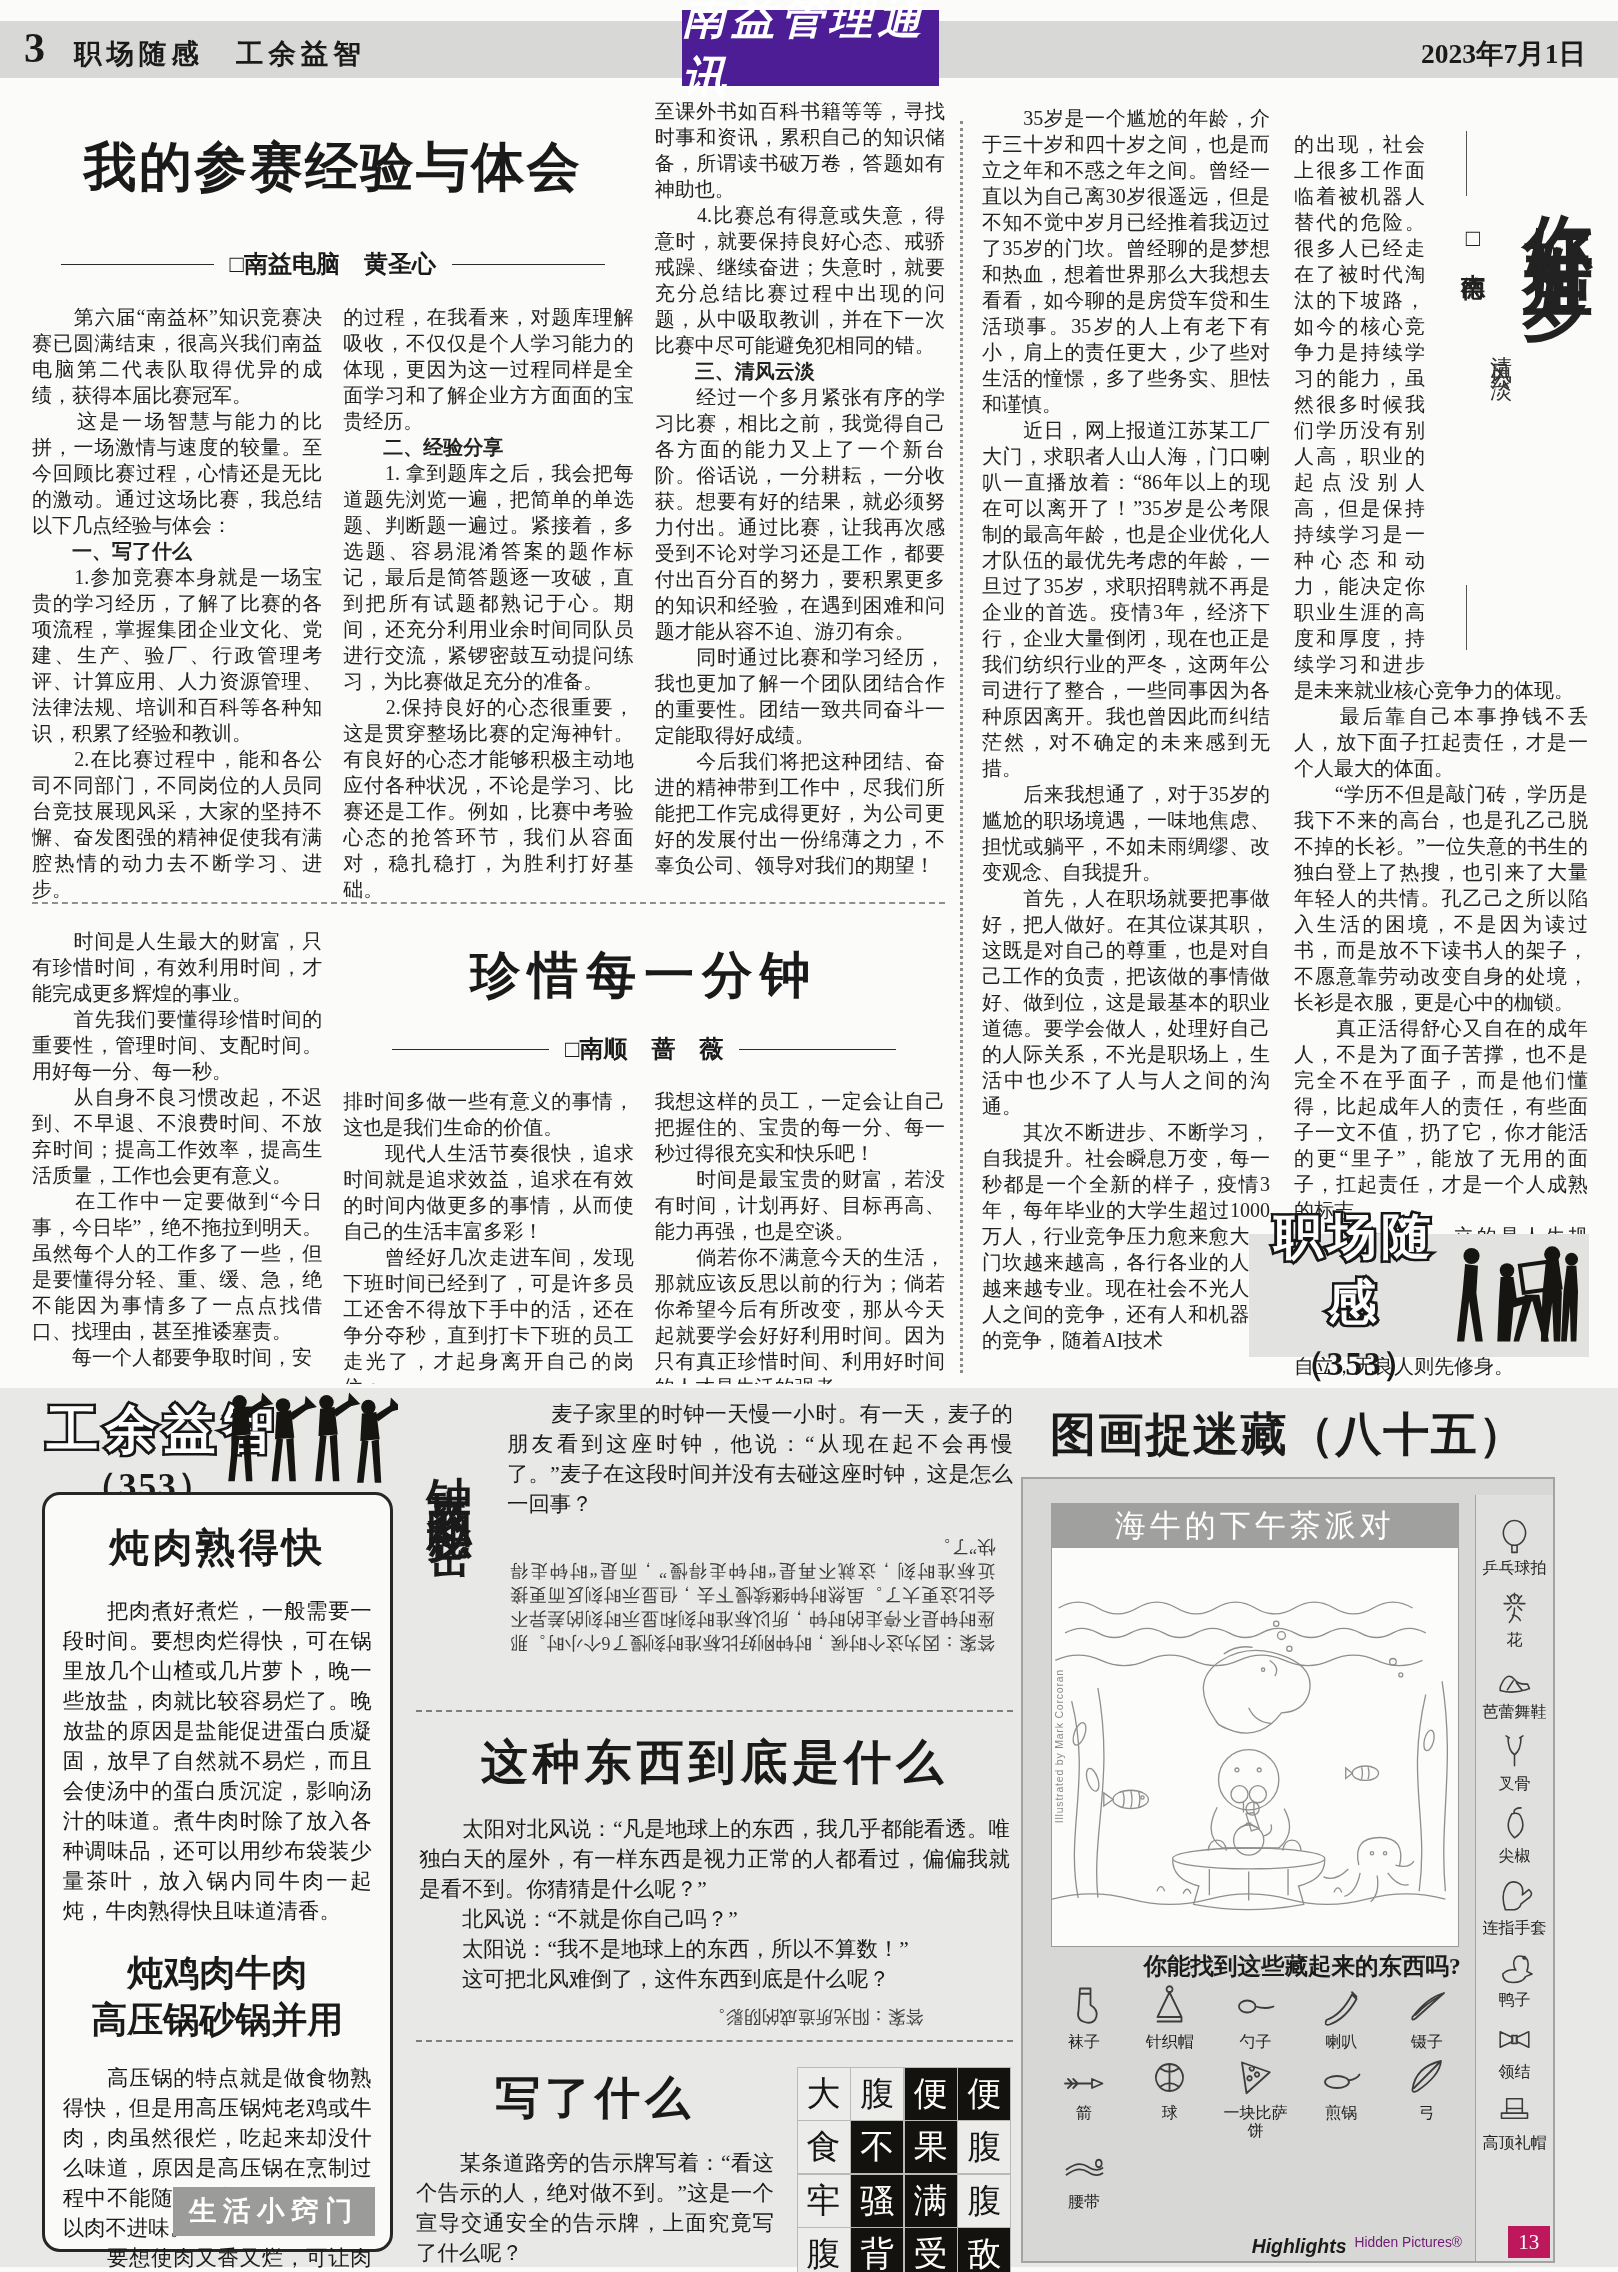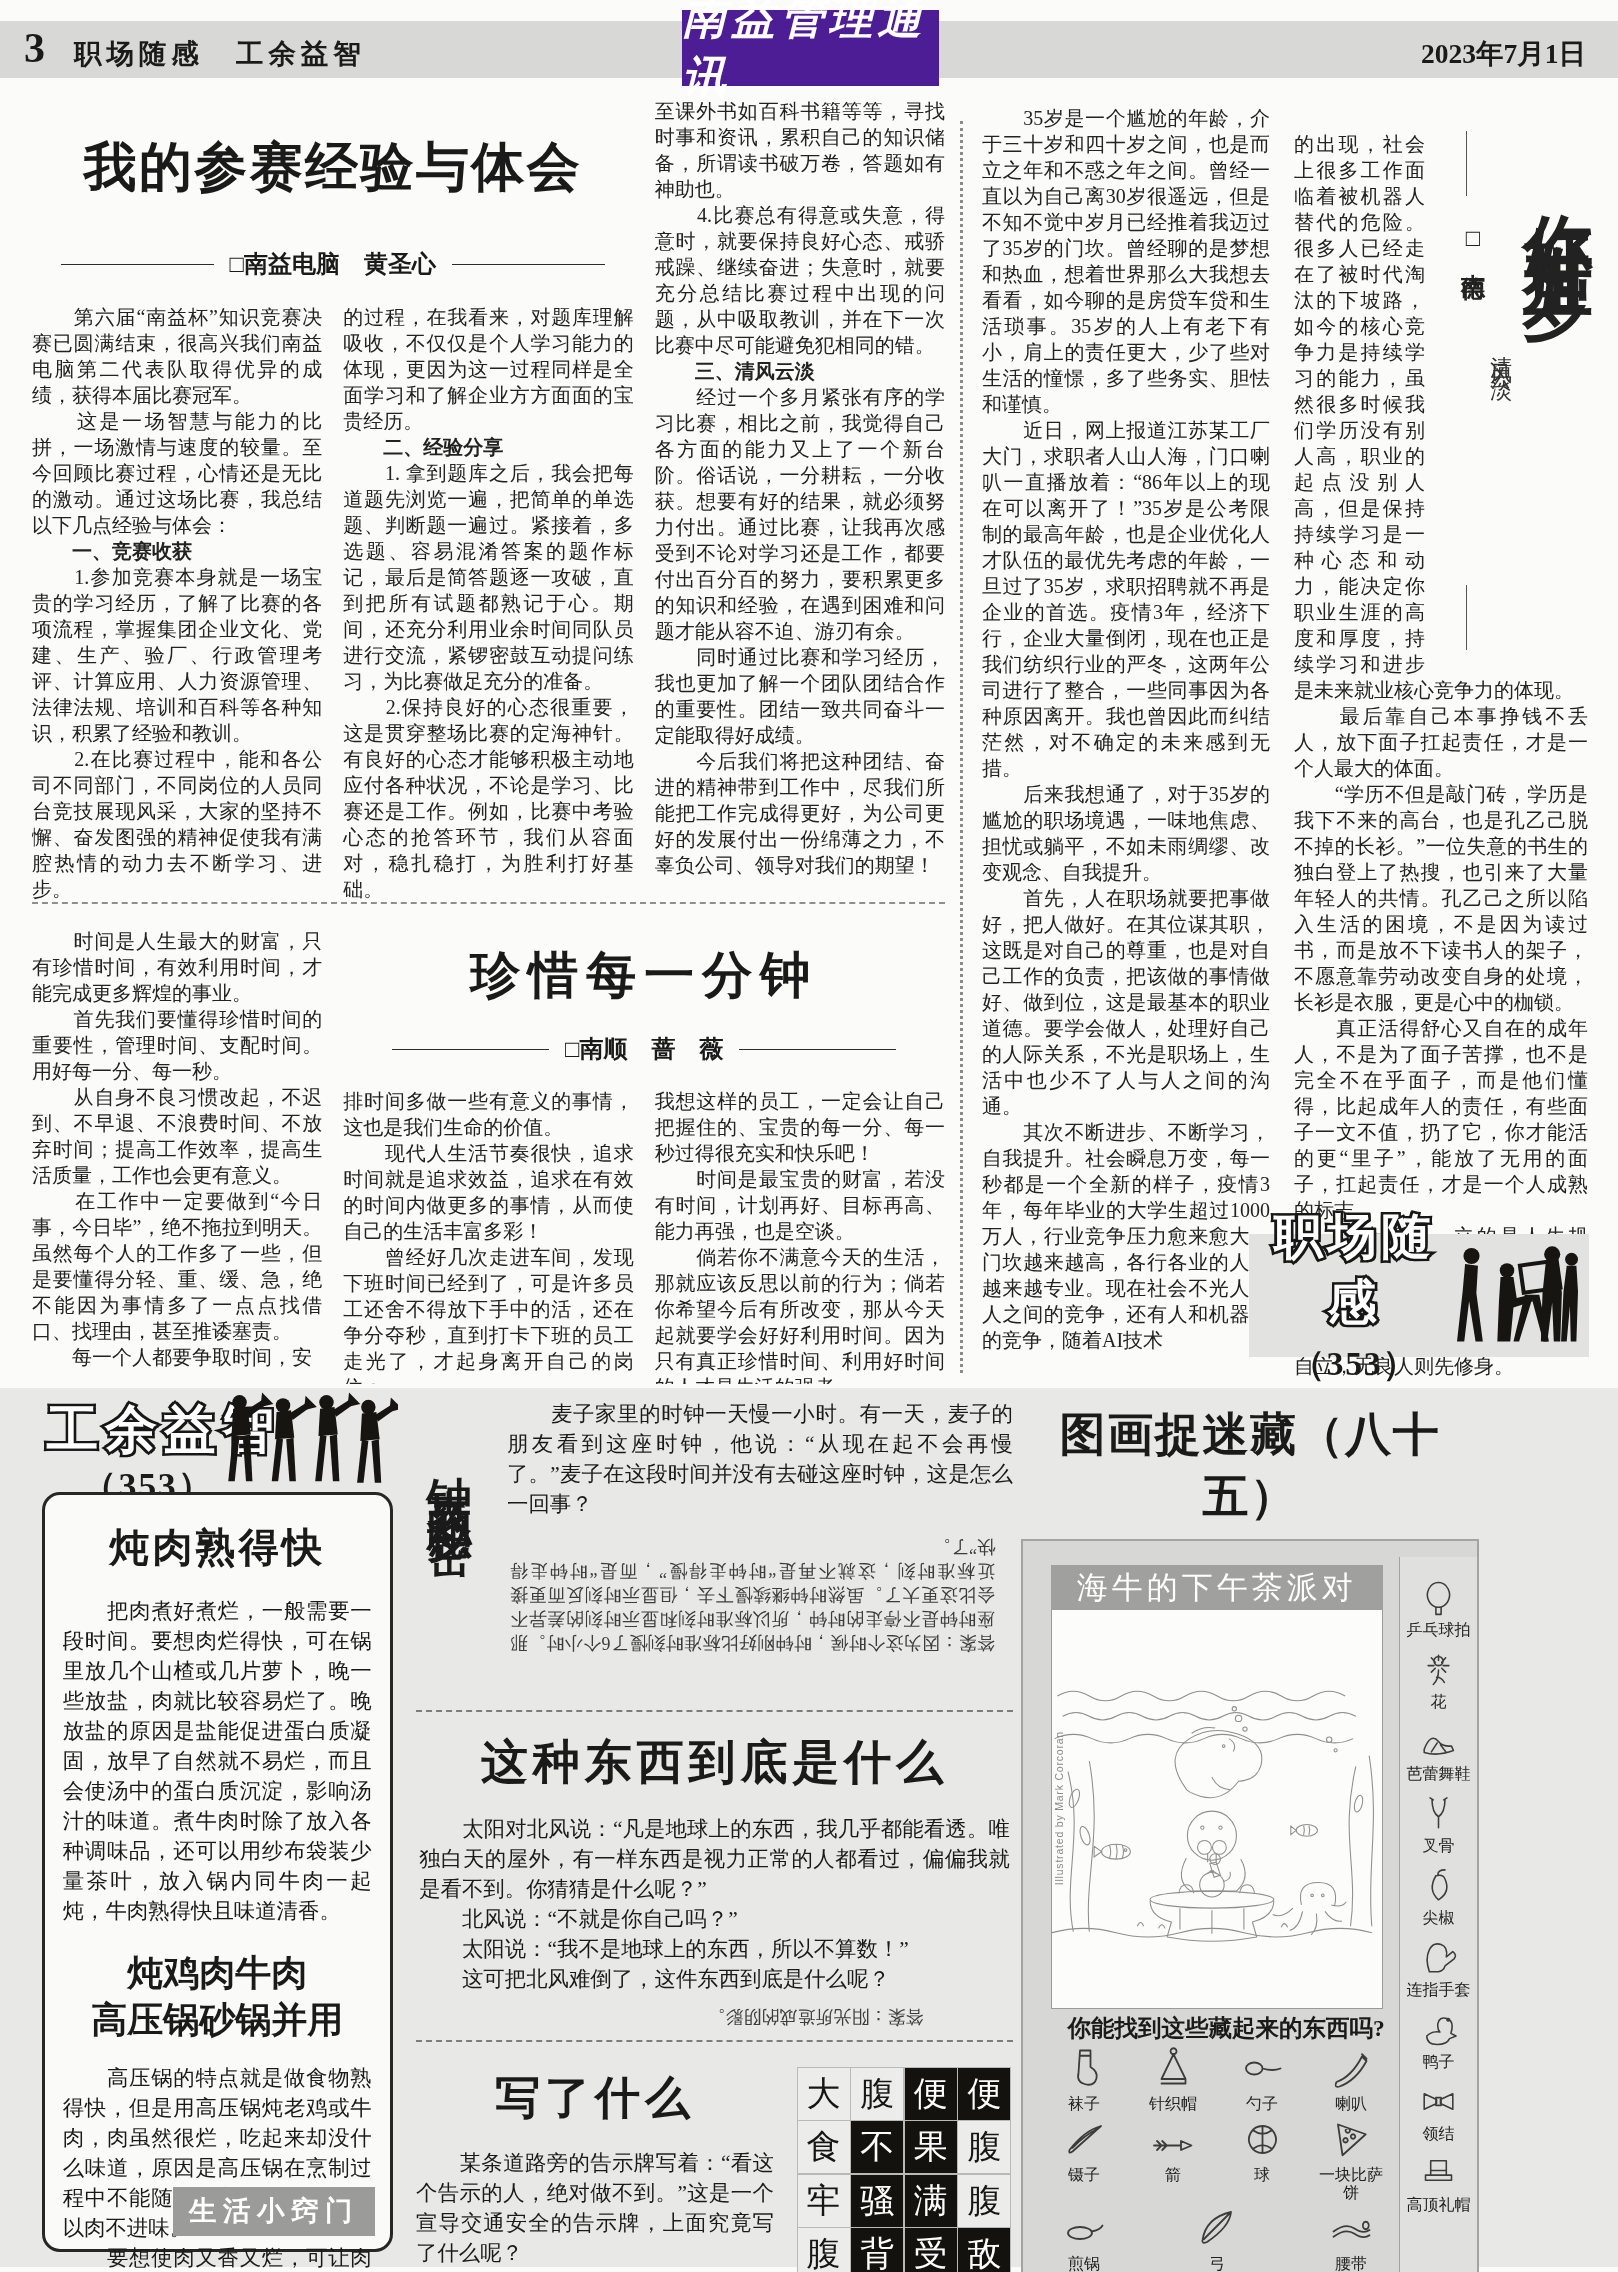--- a/index.html
+++ b/index.html
@@ -85,21 +85,21 @@
   .s2 .answer{width:275px;margin:11.3px 57px 0 auto;text-align:center;}
   .s3{display:flex;gap:21px;padding-top:13px;}
   .s3-left{width:358px;}
   .s3-title{font-size:45px;font-weight:bold;text-align:center;letter-spacing:4.9px;margin:6.5px 0 19.4px;}
   .s3-right{flex:1;}
   .pgrid{display:grid;grid-template-columns:repeat(4,52px);grid-auto-rows:52px;gap:1.6px;background:#b9b9b7;
         border:1.6px solid #b9b9b7;width:fit-content;margin:4.9px auto 0;}
   .gcell{background:#ececea;display:flex;align-items:center;justify-content:center;font-size:34px;color:#161616;}
   .gcell.dark{background:#14120f;color:#fdfdfb;}
   
-  .br{position:absolute;left:1021px;top:0;width:458px;height:879px;}
+  .br{position:absolute;left:1021px;top:0;width:534px;height:879px;}
   .hp-title{font-size:46px;font-weight:bold;text-align:center;letter-spacing:1.6px;margin:16px 0 11.3px;}
   .hp-inset{position:relative;height:786px;background:#d7d7d5;border:2.4px solid #a3a3a1;box-sizing:border-box;}
   .hp-bar{margin:24px 94px 0 27.5px;height:45px;background:#a0a09e;color:#ffffff;font-size:31px;letter-spacing:4px;
         display:flex;align-items:center;justify-content:center;}
   .hp-art{position:relative;margin:0 94px 0 27.5px;height:398px;background:#fcfcfa;border:0.8px solid #9a9a98;border-top:none;}
   .hp-art svg{display:block;width:100%;height:100%;}
   .hp-credit{position:absolute;left:1.6px;top:121px;writing-mode:vertical-rl;transform:rotate(180deg);
         font-family:"Liberation Sans",sans-serif;font-size:10.5px;color:#8a8a88;letter-spacing:0.8px;}
   .hp-bottom{margin:3.2px 89px 0 24px;}
   .hp-caption{font-size:23.5px;font-weight:bold;text-align:right;padding-right:3.2px;margin-bottom:1.6px;}
@@ -140,21 +140,21 @@
         </div>
     </div>
     <div class="bodytext a1-c3">至课外书如百科书籍等等，寻找时事和资讯，累积自己的知识储备，所谓读书破万卷，答题如有神助也。
 　　4.比赛总有得意或失意，得意时，就要保持良好心态、戒骄戒躁、继续奋进；失意时，就要充分总结比赛过程中出现的问题，从中吸取教训，并在下一次比赛中尽可能避免犯相同的错。
 　　<b>三、清风云淡</b>
 　　经过一个多月紧张有序的学习比赛，相比之前，我觉得自己各方面的能力又上了一个新台阶。俗话说，一分耕耘，一分收获。想要有好的结果，就必须努力付出。通过比赛，让我再次感受到不论对学习还是工作，都要付出百分百的努力，要积累更多的知识和经验，在遇到困难和问题才能从容不迫、游刃有余。
 　　同时通过比赛和学习经历，我也更加了解一个团队团结合作的重要性。团结一致共同奋斗一定能取得好成绩。
 　　今后我们将把这种团结、奋进的精神带到工作中，尽我们所能把工作完成得更好，为公司更好的发展付出一份绵薄之力，不辜负公司、领导对我们的期望！</div>
     <div class="bodytext a1-c1">　　第六届“南益杯”知识竞赛决赛已圆满结束，很高兴我们南益电脑第二代表队取得优异的成绩，获得本届比赛冠军。
 　　这是一场智慧与能力的比拼，一场激情与速度的较量。至今回顾比赛过程，心情还是无比的激动。通过这场比赛，我总结以下几点经验与体会：
-　　<b>一、竞赛收获</b>
+　　<b>一、写了什么</b>
 　　1.参加竞赛本身就是一场宝贵的学习经历，了解了比赛的各项流程，掌握集团企业文化、党建、生产、验厂、行政管理考评、计算应用、人力资源管理、法律法规、培训和百科等各种知识，积累了经验和教训。
 　　2.在比赛过程中，能和各公司不同部门，不同岗位的人员同台竞技展现风采，大家的坚持不懈、奋发图强的精神促使我有满腔热情的动力去不断学习、进步。
 　　3.为比赛进行的学习积累是最为主要的，这是一个自我提升</div>
     <div class="bodytext a1-c2">的过程，在我看来，对题库理解吸收，不仅仅是个人学习能力的体现，更因为这一过程同样是全面学习和了解企业方方面面的宝贵经历。
 　　<b>二、经验分享</b>
 　　1. 拿到题库之后，我会把每道题先浏览一遍，把简单的单选题、判断题一遍过。紧接着，多选题、容易混淆答案的题作标记，最后是简答题逐一攻破，直到把所有试题都熟记于心。期间，还充分利用业余时间同队员进行交流，紧锣密鼓互动提问练习，为比赛做足充分的准备。
 　　2.保持良好的心态很重要，这是贯穿整场比赛的定海神针。有良好的心态才能够积极主动地应付各种状况，不论是学习、比赛还是工作。例如，比赛中考验心态的抢答环节，我们从容面对，稳扎稳打，为胜利打好基础。
 　　3.做好知识储备。题库内的试题远远不够应对比赛，因为还有题库外的试题（比赛中的4星题），而这些题对拉开分值距离至关重要。因此，要自行从南益集团公众号、《南益管理通讯》甚</div>
   </section>
 

